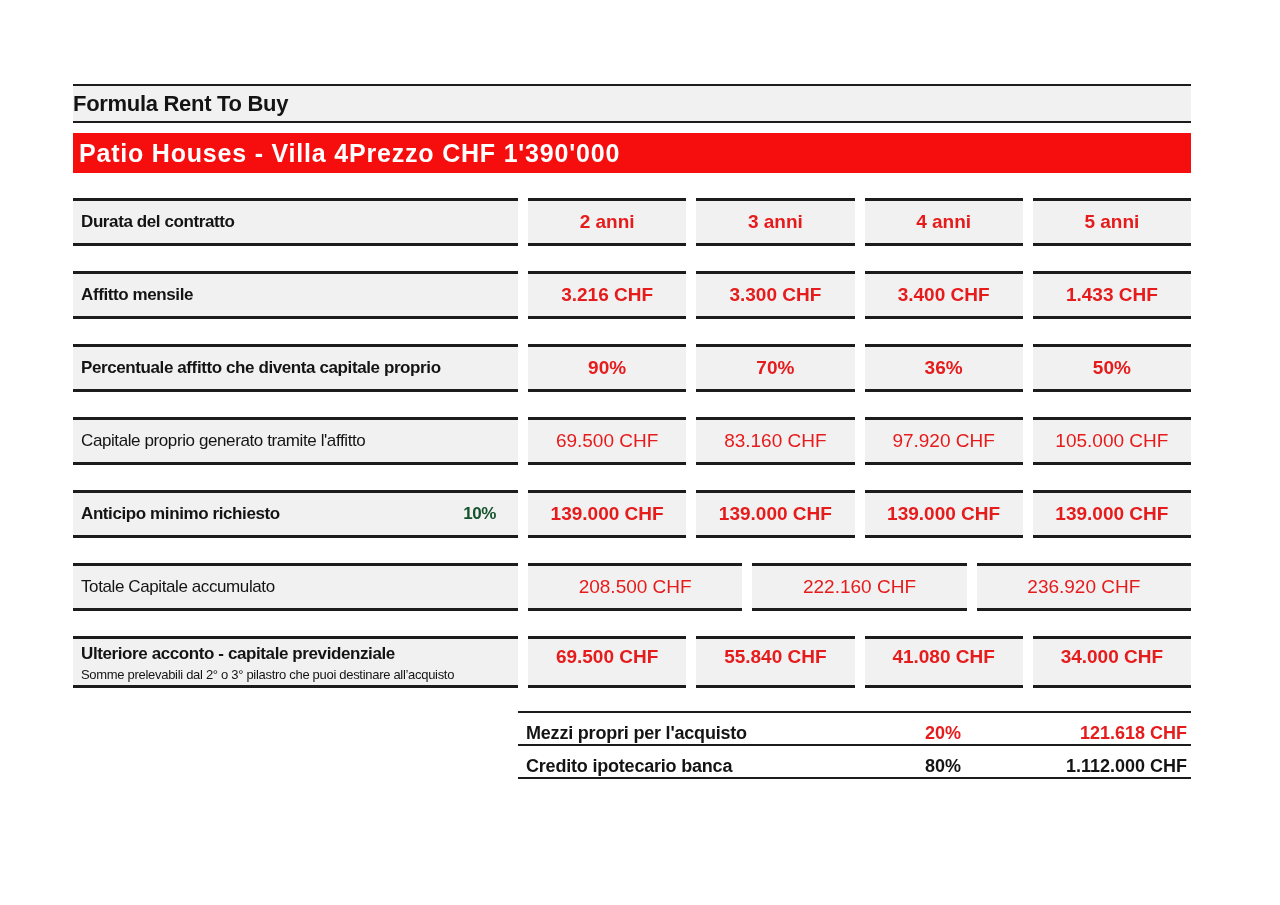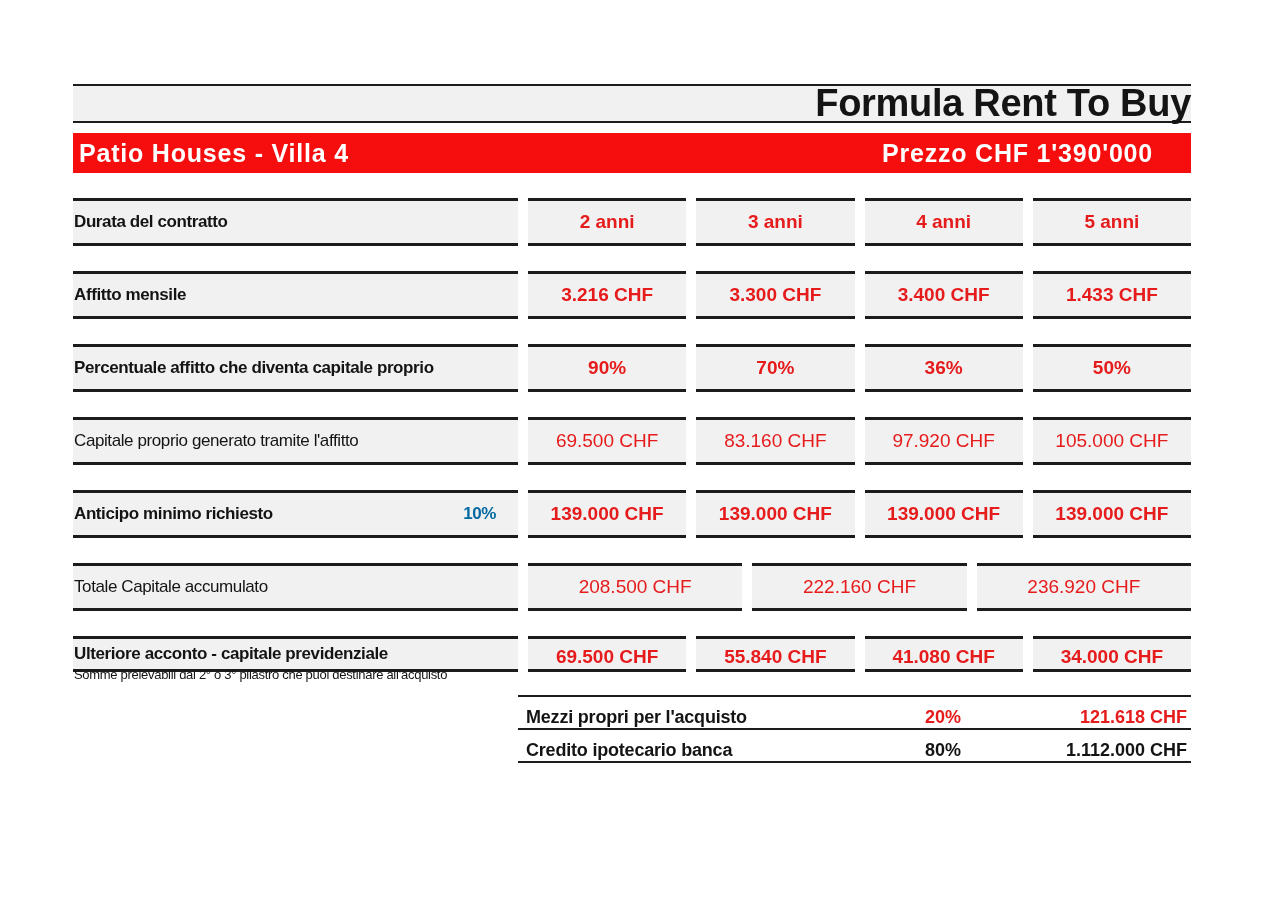--- a/index.html
+++ b/index.html
@@ -4,51 +4,51 @@
 <style>
   html,body{margin:0;padding:0;}
   body{
     width:1280px;height:905px;background:#ffffff;position:relative;
     font-family:"Liberation Sans",sans-serif;color:#141414;overflow:hidden;
   }
   .doc{position:absolute;left:73px;top:84px;width:1118px;}
 
   
   .title-bar{
-    height:35px;line-height:35px;text-align:right;
+    height:35px;line-height:35px;text-align:left;
     background:var(--cell-bg,#f1f1f1);
     border-top:2px solid var(--border-dark,#1c1c1c);
     border-bottom:2px solid var(--border-dark,#1c1c1c);
-    font-size:38px;font-weight:bold;letter-spacing:-0.3px;
+    font-size:22px;font-weight:bold;letter-spacing:-0.3px;
   }
 
   
   .banner{
     margin-top:10px;height:40px;background:var(--banner-red,#f60d0e);
     color:#ffffff;font-weight:bold;font-size:25px;letter-spacing:0.8px;
-    display:flex;justify-content:space-between;align-items:center;
+    display:flex;align-items:center;
     padding:0 38px 0 6px;box-sizing:border-box;
   }
 
   
   .row{display:flex;gap:10px;margin-top:25px;height:48px;}
   .row .cell{
     background:var(--cell-bg,#f1f1f1);box-sizing:border-box;
     border-top:3px solid var(--border-dark,#1c1c1c);
     border-bottom:3px solid var(--border-dark,#1c1c1c);
     display:flex;align-items:center;
   }
-  .row .label{width:445px;padding-left:1px;font-size:17px;letter-spacing:-0.4px;}
+  .row .label{width:445px;padding-left:8px;font-size:17px;letter-spacing:-0.4px;}
   .row .value{flex:1;justify-content:center;color:var(--value-red,#e61b1c);font-size:19px;}
   .bold{font-weight:bold;}
   .spread{justify-content:space-between;padding-right:22px;}
-  .note{font-weight:bold;color:#0369a1;font-size:17px;text-align:right;}
-
-  
-  .row.tall{height:36px;}
+  .note{font-weight:bold;color:#14532d;font-size:17px;text-align:right;}
+
+  
+  .row.tall{height:52px;}
   .row.tall .label{
     flex-direction:column;align-items:flex-start;justify-content:flex-start;
     padding-top:4px;
   }
   .row.tall .value{align-items:flex-start;padding-top:7px;}
   .main-line{font-weight:bold;font-size:17px;line-height:22px;letter-spacing:-0.4px;}
   .caption{font-size:13px;font-weight:normal;line-height:19px;letter-spacing:-0.3px;}
 
   
   .summary{

